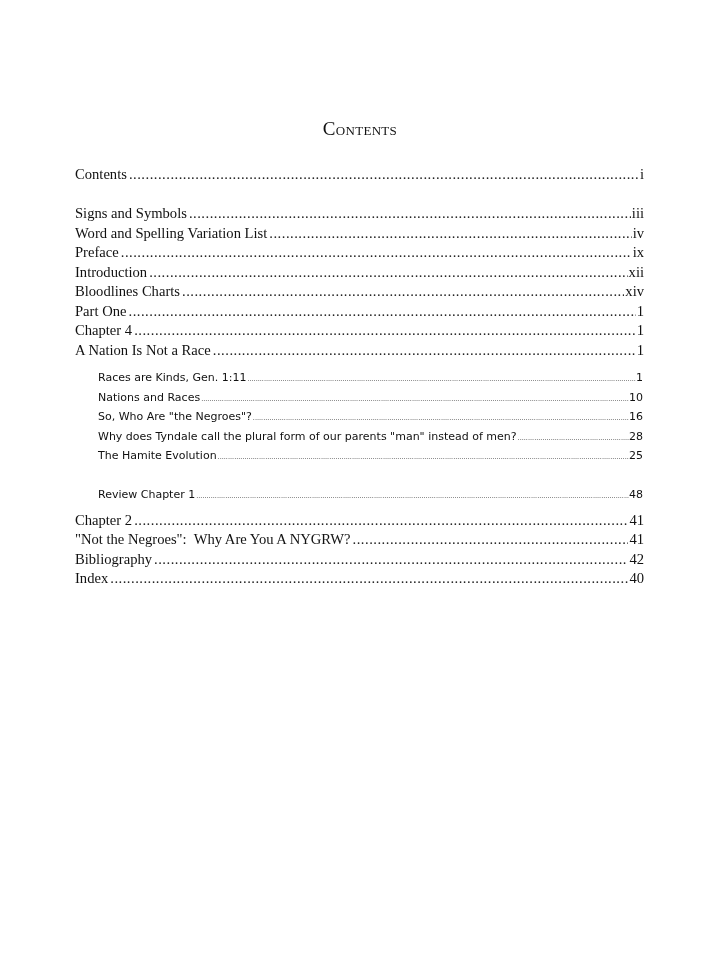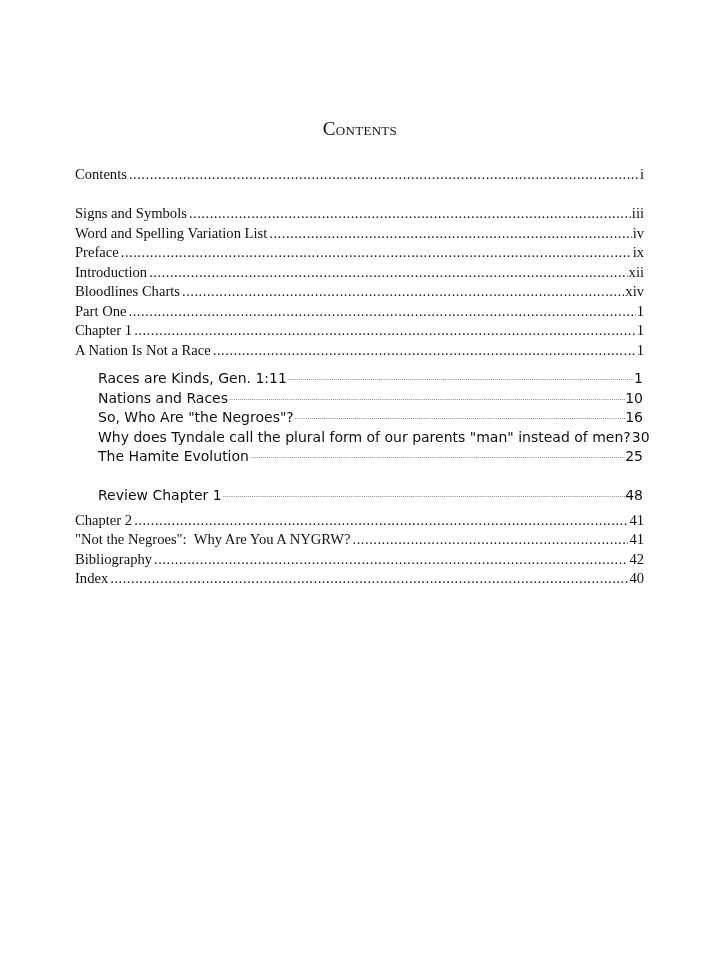--- a/index.html
+++ b/index.html
@@ -9,22 +9,22 @@
     position: absolute; left: 0; width: 720px; top: 118px; text-align: center;
     font-family: "Liberation Serif", serif; font-size: 19px; color: #111;
     font-variant: small-caps; letter-spacing: 0.3px;
   }
   .toc-row {
     position: absolute; left: 75px; width: 569px; display: flex; align-items: baseline;
     font-family: "Liberation Serif", serif; font-size: 14.6px; color: #111; height: 19px; line-height: 19px;
     white-space: nowrap;
   }
   .toc-row.sub {
-    left: 98px; width: 545px; font-family: "DejaVu Sans", sans-serif; font-size: 14px; color: #111;
-    height: 14px; line-height: 14px; align-items: flex-end;
+    left: 98px; width: 545px; font-family: "DejaVu Sans", sans-serif; font-size: 11px; color: #111;
+    height: 14px; line-height: 14px;
   }
   .toc-row .label { flex: 0 0 auto; }
   .toc-row .leader {
     flex: 1 1 auto; overflow: hidden; margin: 0 1px 0 2px; color: #222;
     letter-spacing: 0.5px;
   }
   .toc-row.sub .leader { letter-spacing: 0px; font-size: 6.5px; margin: 0 0 0 1px; }
   .toc-row .leader::before {
     content: "........................................................................................................................................................................................................................................................................................";
   }
@@ -65,21 +65,21 @@
     <span class="label">Bloodlines Charts</span>
     <span class="leader"></span>
     <span class="page-num">xiv</span>
   </div>
   <div class="toc-row" style="top:301.5px">
     <span class="label">Part One</span>
     <span class="leader"></span>
     <span class="page-num">1</span>
   </div>
   <div class="toc-row" style="top:321px">
-    <span class="label">Chapter 1</span>
+    <span class="label">Chapter 4</span>
     <span class="leader"></span>
     <span class="page-num">1</span>
   </div>
   <div class="toc-row" style="top:340.5px">
     <span class="label">A Nation Is Not a Race</span>
     <span class="leader"></span>
     <span class="page-num">1</span>
   </div>
 
   <div class="toc-row sub" style="top:371px">
@@ -93,21 +93,21 @@
     <span class="page-num">10</span>
   </div>
   <div class="toc-row sub" style="top:410px">
     <span class="label">So, Who Are "the Negroes"?</span>
     <span class="leader"></span>
     <span class="page-num">16</span>
   </div>
   <div class="toc-row sub" style="top:429.5px">
     <span class="label">Why does Tyndale call the plural form of our parents "man" instead of men?</span>
     <span class="leader"></span>
-    <span class="page-num">30</span>
+    <span class="page-num">28</span>
   </div>
   <div class="toc-row sub" style="top:449px">
     <span class="label">The Hamite Evolution</span>
     <span class="leader"></span>
     <span class="page-num">25</span>
   </div>
   <div class="toc-row sub" style="top:488px">
     <span class="label">Review Chapter 1</span>
     <span class="leader"></span>
     <span class="page-num">48</span>

